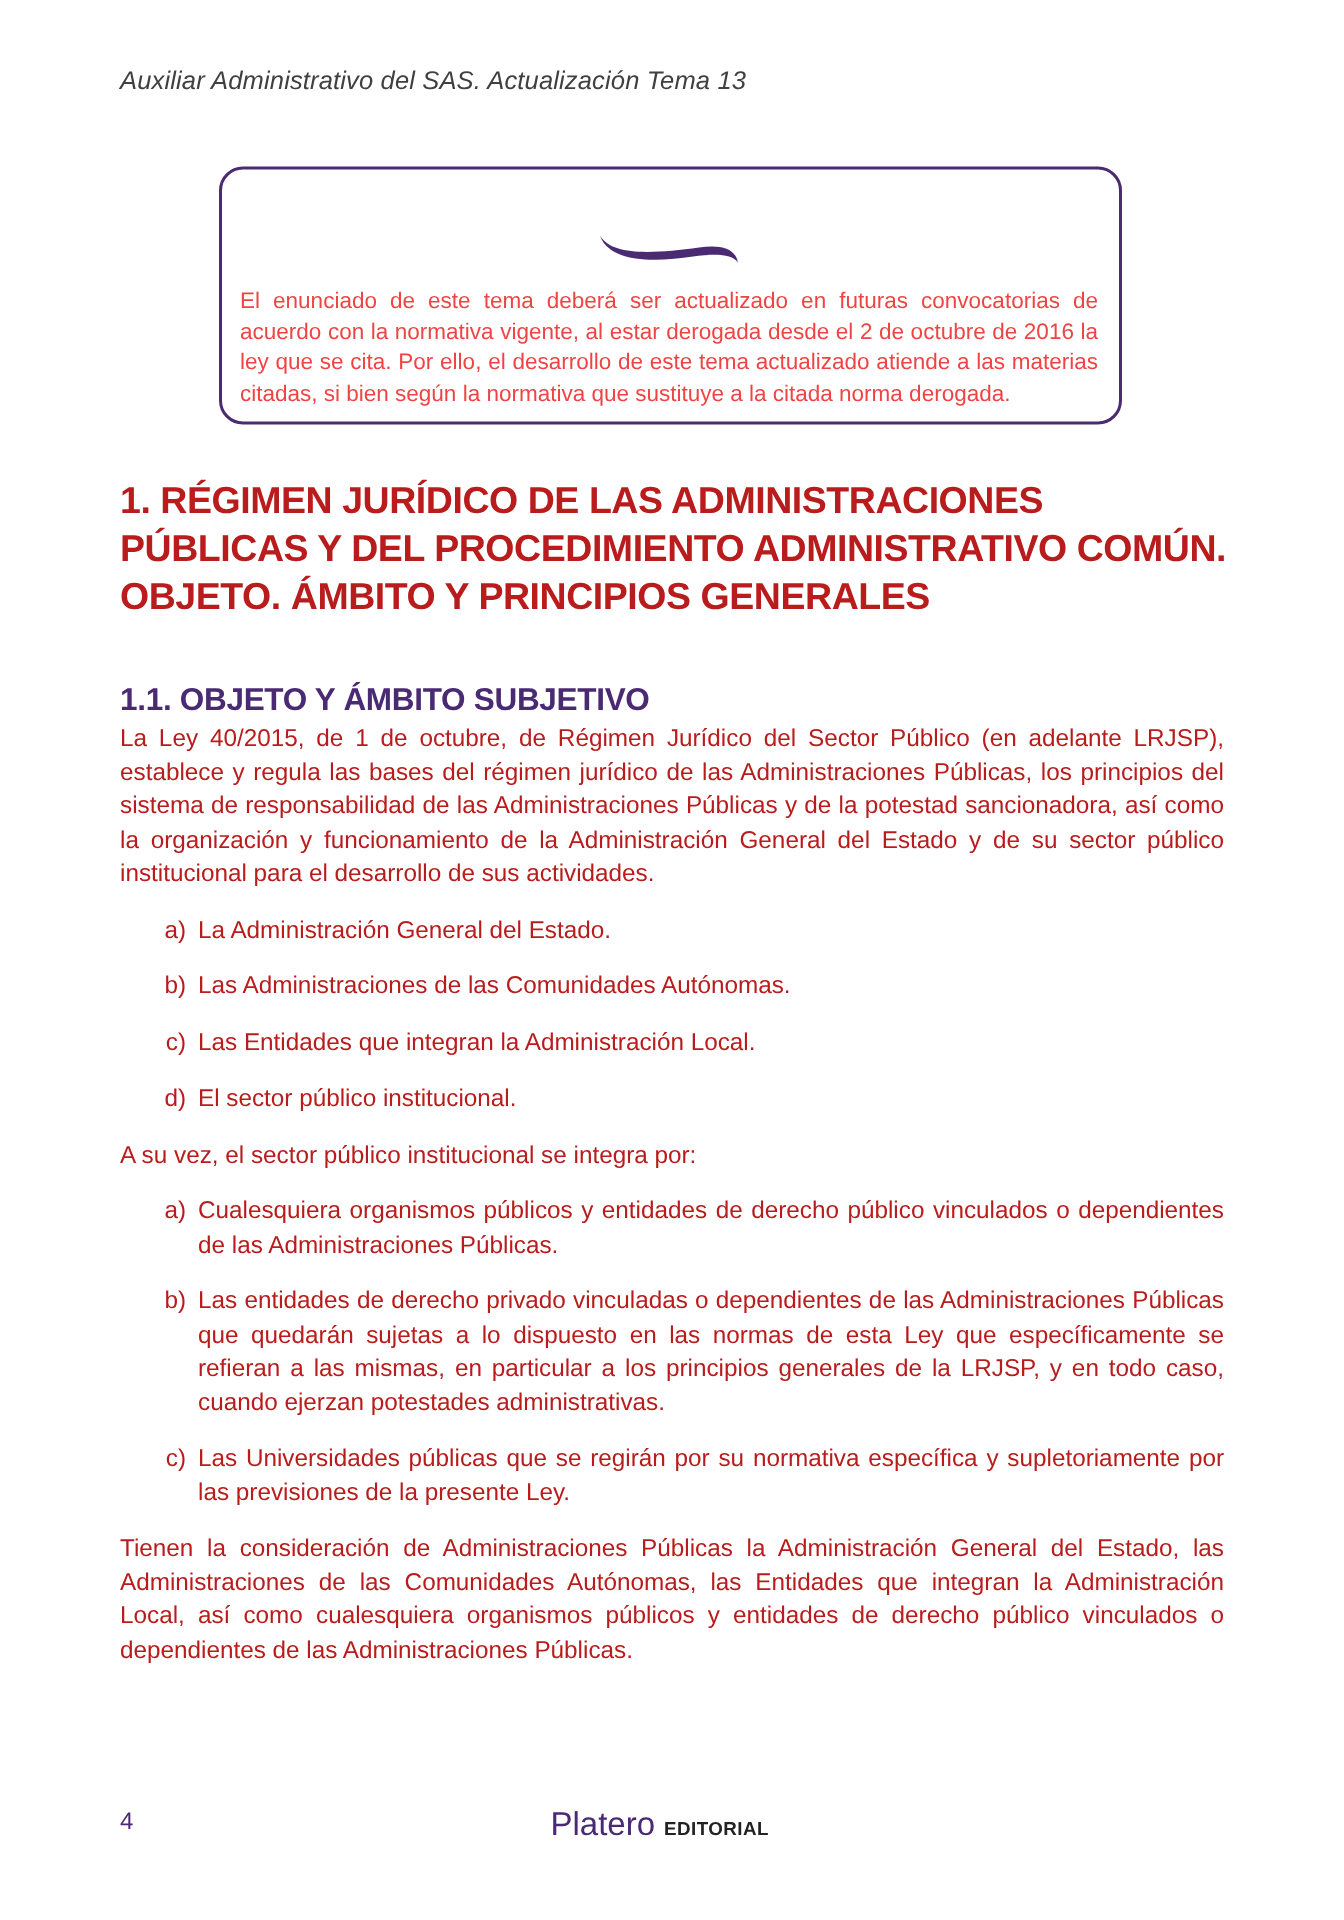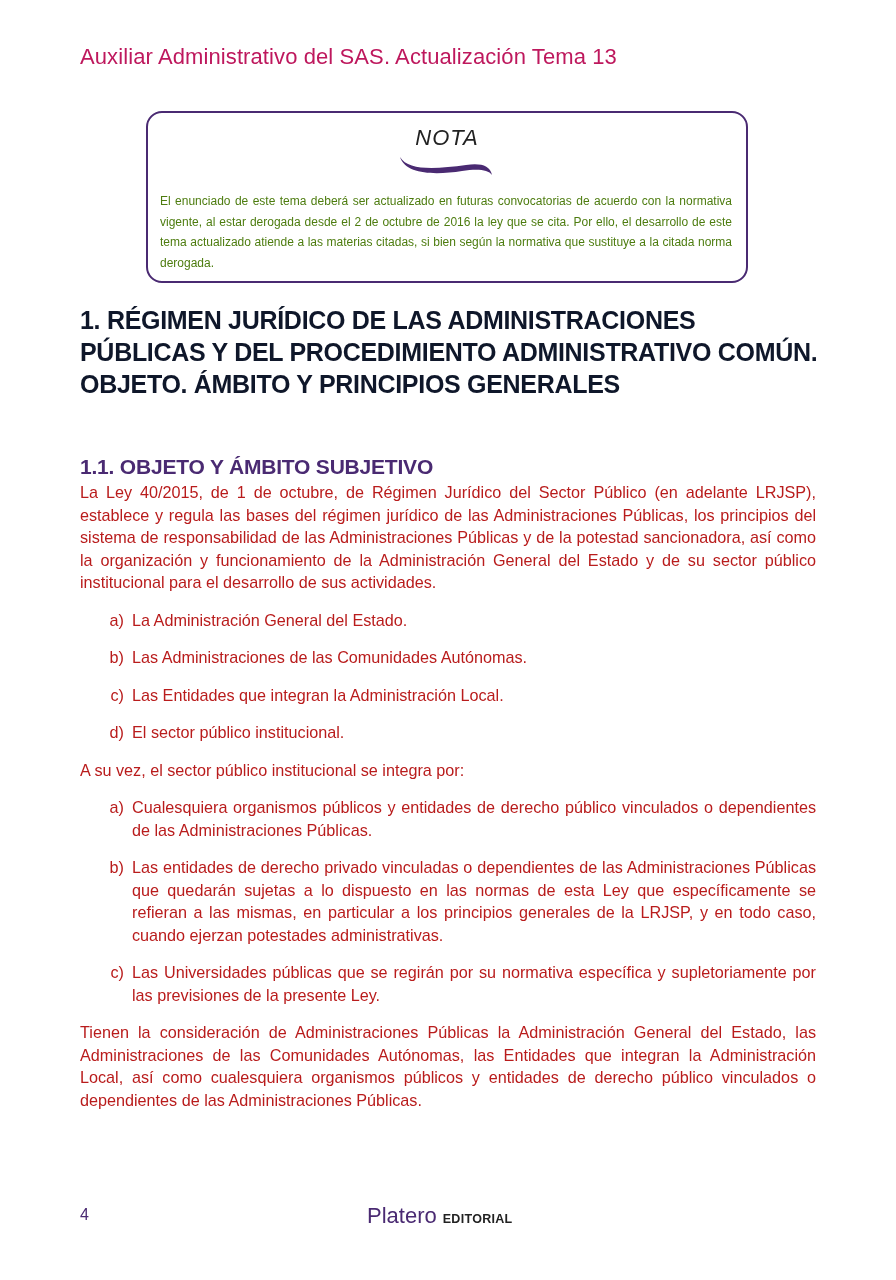--- a/index.html
+++ b/index.html
@@ -1,41 +1,40 @@
 <!DOCTYPE html>
 <html><head>
   <meta charset="utf-8">
   <style>
     html, body { margin: 0; padding: 0; background: #ffffff; }
     body { width: 896px; height: 1280px; position: relative; overflow: hidden; font-family: "Liberation Sans", sans-serif; color: #222; }
-    .running-header { position: absolute; left: 80px; top: 44px; font-size: 22px; color: #be185d; letter-spacing: 0.1px; }
+    .running-header { position: absolute; left: 80px; top: 44px; font-size: 17px; color: #404040; letter-spacing: 0.1px; font-style: italic; }
     .nota-box { position: absolute; left: 146px; top: 111px; width: 602px; height: 172px; border: 2px solid #4a2a72; border-radius: 16px; box-sizing: border-box; }
     .nota-title { position: absolute; left: 0; right: 0; top: 12px; text-align: center; font-size: 22px; font-style: italic; color: #222; letter-spacing: 1px; }
     .nota-swoosh { position: absolute; left: 248px; top: 40px; width: 100px; height: 26px; }
-    .nota-text { position: absolute; left: 12px; right: 14px; top: 78px; font-size: 12px; line-height: 20.5px; text-align: justify; color: #4d7c0f; }
-    .h1 { position: absolute; left: 80px; top: 304px; width: 740px; font-size: 25px; line-height: 32px; font-weight: bold; color: #0f172a; letter-spacing: -0.3px; }
+    .nota-text { position: absolute; left: 12px; right: 14px; top: 78px; font-size: 15px; line-height: 20.5px; text-align: justify; color: #ef4444; }
+    .h1 { position: absolute; left: 80px; top: 318px; width: 740px; font-size: 25px; line-height: 32px; font-weight: bold; color: #b91c1c; letter-spacing: -0.3px; }
     .h2 { position: absolute; left: 80px; top: 434px; font-size: 21px; font-weight: bold; color: #4a2a72; letter-spacing: -0.2px; margin-top: 21px; }
     .content { position: absolute; left: 80px; top: 481px; width: 736px; font-size: 16.2px; line-height: 22.5px; color: #b91c1c; }
     .content p { margin: 0 0 15px 0; text-align: justify; }
     .list { list-style: none; margin: 0 0 15px 0; padding: 0; }
     .list li { display: flex; margin-bottom: 15px; }
     .list li .marker { width: 52px; flex: 0 0 52px; text-align: right; padding-right: 8px; box-sizing: border-box; }
     .list li .txt { flex: 1; text-align: justify; }
     .page-number { position: absolute; left: 80px; top: 1206px; font-size: 16px; color: #4a2a72; }
     .publisher { position: absolute; left: 367px; top: 1203px; color: #4a2a72; }
     .publisher .brand { font-size: 22px; font-weight: normal; }
     .publisher .sub { font-size: 12.5px; font-weight: bold; color: #222; margin-left: 6px; letter-spacing: 0.3px; }
   </style>
 </head>
 <body>
 
 <div class="running-header">Auxiliar Administrativo del SAS. Actualización Tema 13</div>
 
 <div class="nota-box">
-  <div class="nota-title">NOTA</div>
   <svg class="nota-swoosh" viewBox="0 0 100 26">
     <path d="M4 4 C 12 18, 40 16, 70 12 C 84 10, 94 12, 96 22 C 92 16, 80 16, 66 18 C 40 22, 10 22, 4 4 Z" fill="#4a2a72"></path>
   </svg>
   <div class="nota-text">El enunciado de este tema deberá ser actualizado en futuras convocatorias de acuerdo con la normativa vigente, al estar derogada desde el 2 de octubre de 2016 la ley que se cita. Por ello, el desarrollo de este tema actualizado atiende a las materias citadas, si bien según la normativa que sustituye a la citada norma derogada.</div>
 </div>
 
 <div class="h1">1. RÉGIMEN JURÍDICO DE LAS ADMINISTRACIONES PÚBLICAS Y DEL PROCEDIMIENTO ADMINISTRATIVO COMÚN. OBJETO. ÁMBITO Y PRINCIPIOS GENERALES</div>
 <div class="h2">1.1. OBJETO Y ÁMBITO SUBJETIVO</div>
 
 <div class="content">

